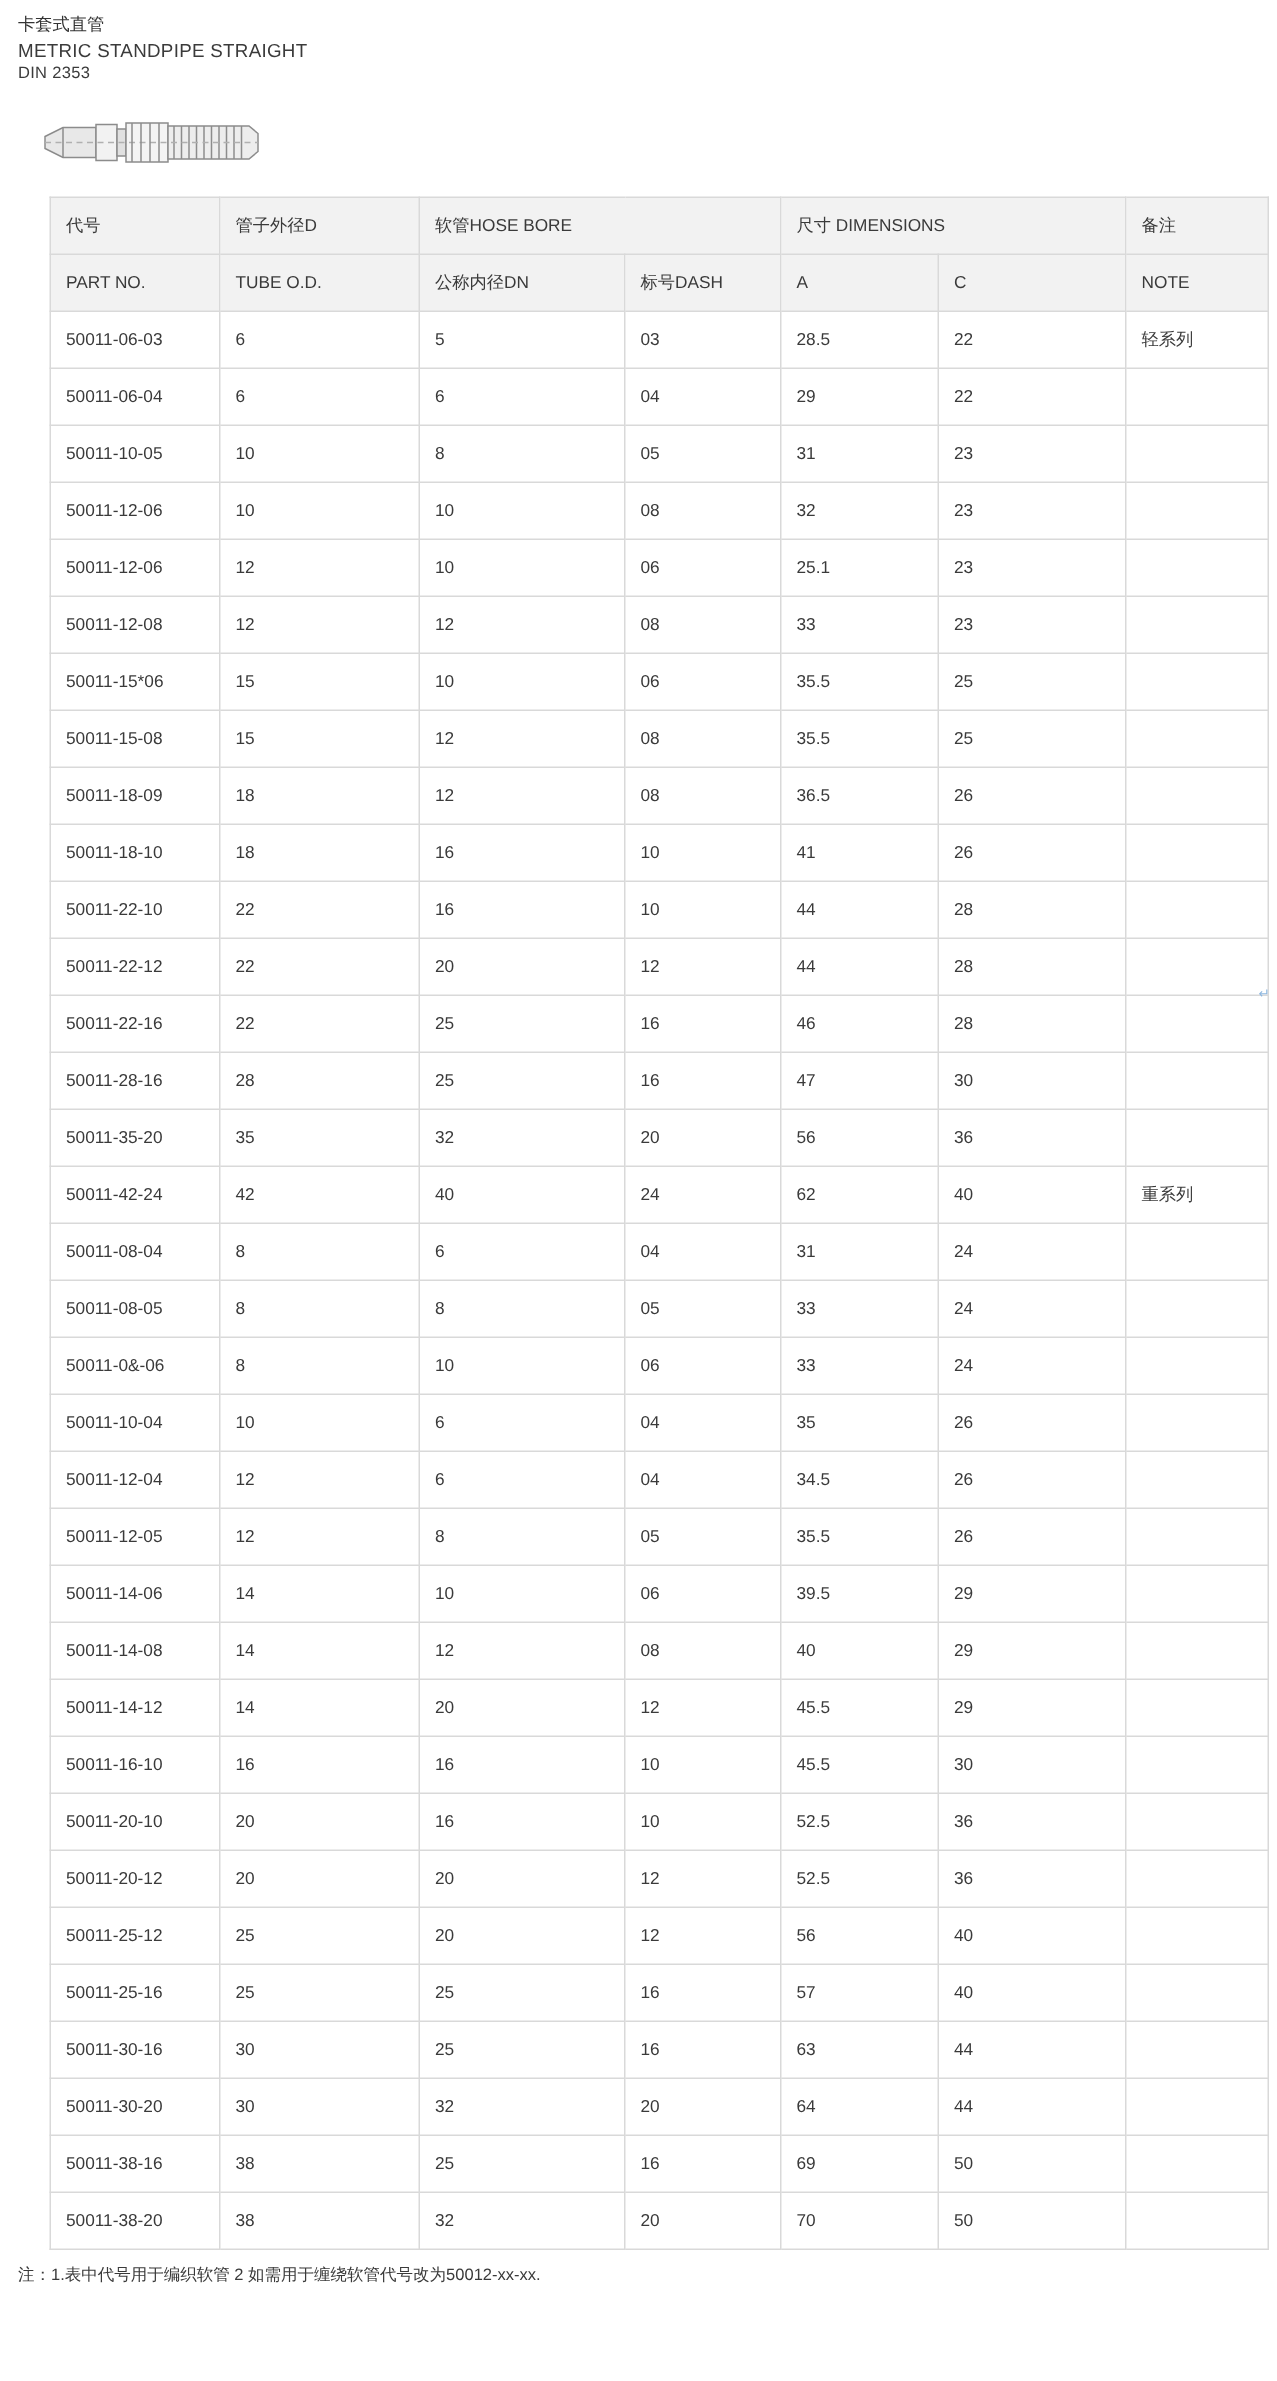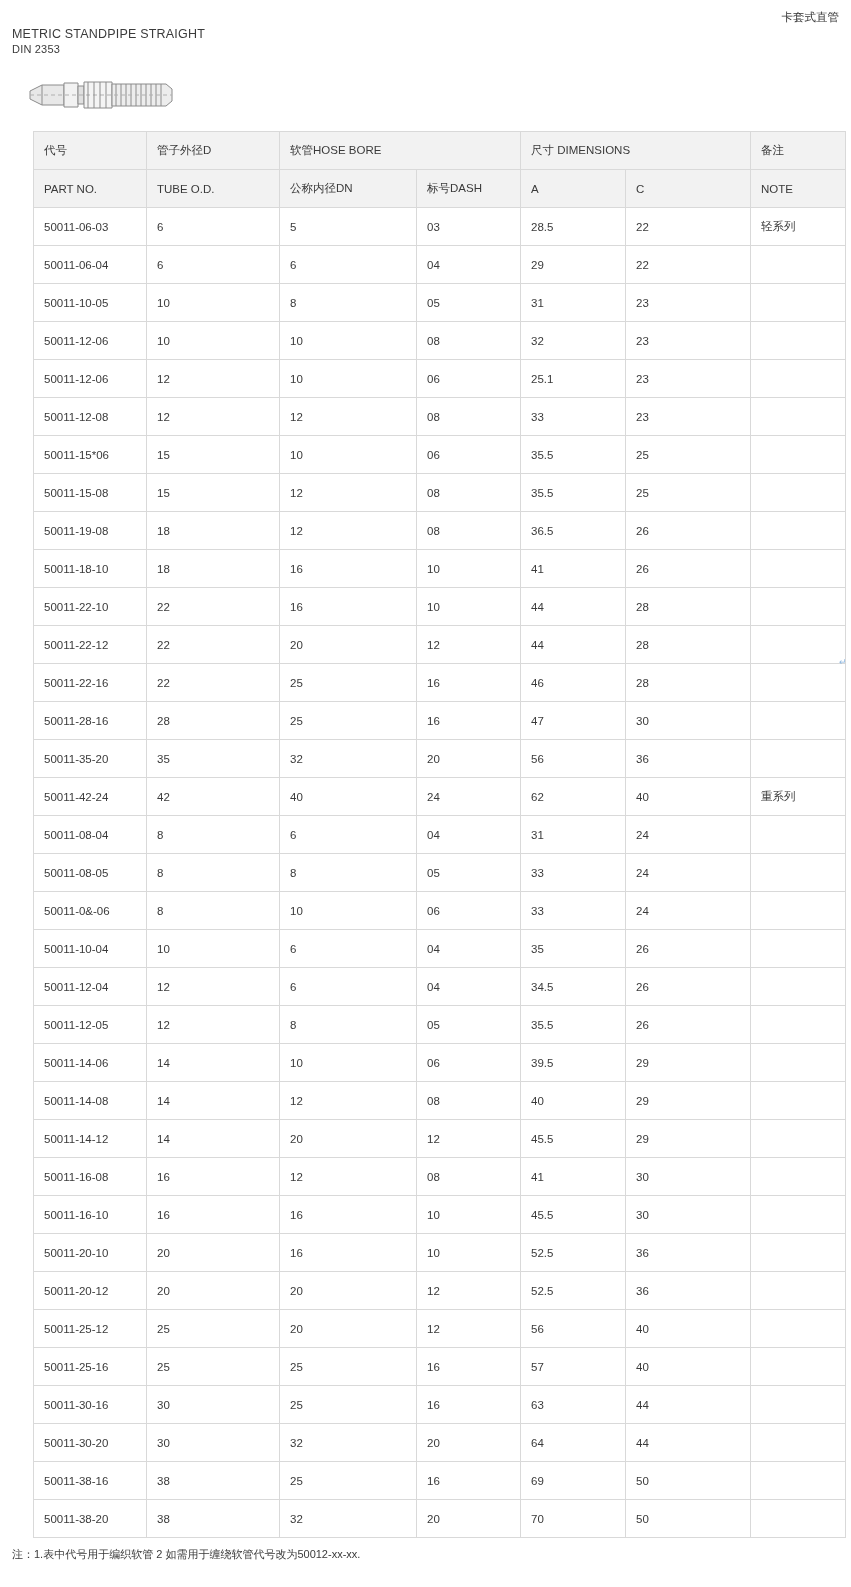--- a/index.html
+++ b/index.html
@@ -20,21 +20,20 @@
     box-sizing: border-box;
     padding: 6px 12px 0 12px;
   }
   .title-block {
     margin: 4px 0 0 0;
     line-height: 1.35;
   }
   .title-cn {
     font-size: 11.5px;
     color: #333;
-    text-align: right;
   }
   .title-en {
     font-size: 12.5px;
     color: #3b3b3b;
     letter-spacing: 0.2px;
   }
   .title-std {
     font-size: 11px;
     color: #3b3b3b;
     letter-spacing: 0.2px;
@@ -227,21 +226,21 @@
         <tr>
           <td>50011-15-08</td>
           <td>15</td>
           <td>12</td>
           <td>08</td>
           <td>35.5</td>
           <td>25</td>
           <td></td>
         </tr>
         <tr>
-          <td>50011-19-08</td>
+          <td>50011-18-09</td>
           <td>18</td>
           <td>12</td>
           <td>08</td>
           <td>36.5</td>
           <td>26</td>
           <td></td>
         </tr>
         <tr>
           <td>50011-18-10</td>
           <td>18</td>
@@ -380,29 +379,20 @@
         <tr>
           <td>50011-14-12</td>
           <td>14</td>
           <td>20</td>
           <td>12</td>
           <td>45.5</td>
           <td>29</td>
           <td></td>
         </tr>
         <tr>
-          <td>50011-16-08</td>
-          <td>16</td>
-          <td>12</td>
-          <td>08</td>
-          <td>41</td>
-          <td>30</td>
-          <td></td>
-        </tr>
-        <tr>
           <td>50011-16-10</td>
           <td>16</td>
           <td>16</td>
           <td>10</td>
           <td>45.5</td>
           <td>30</td>
           <td></td>
         </tr>
         <tr>
           <td>50011-20-10</td>

